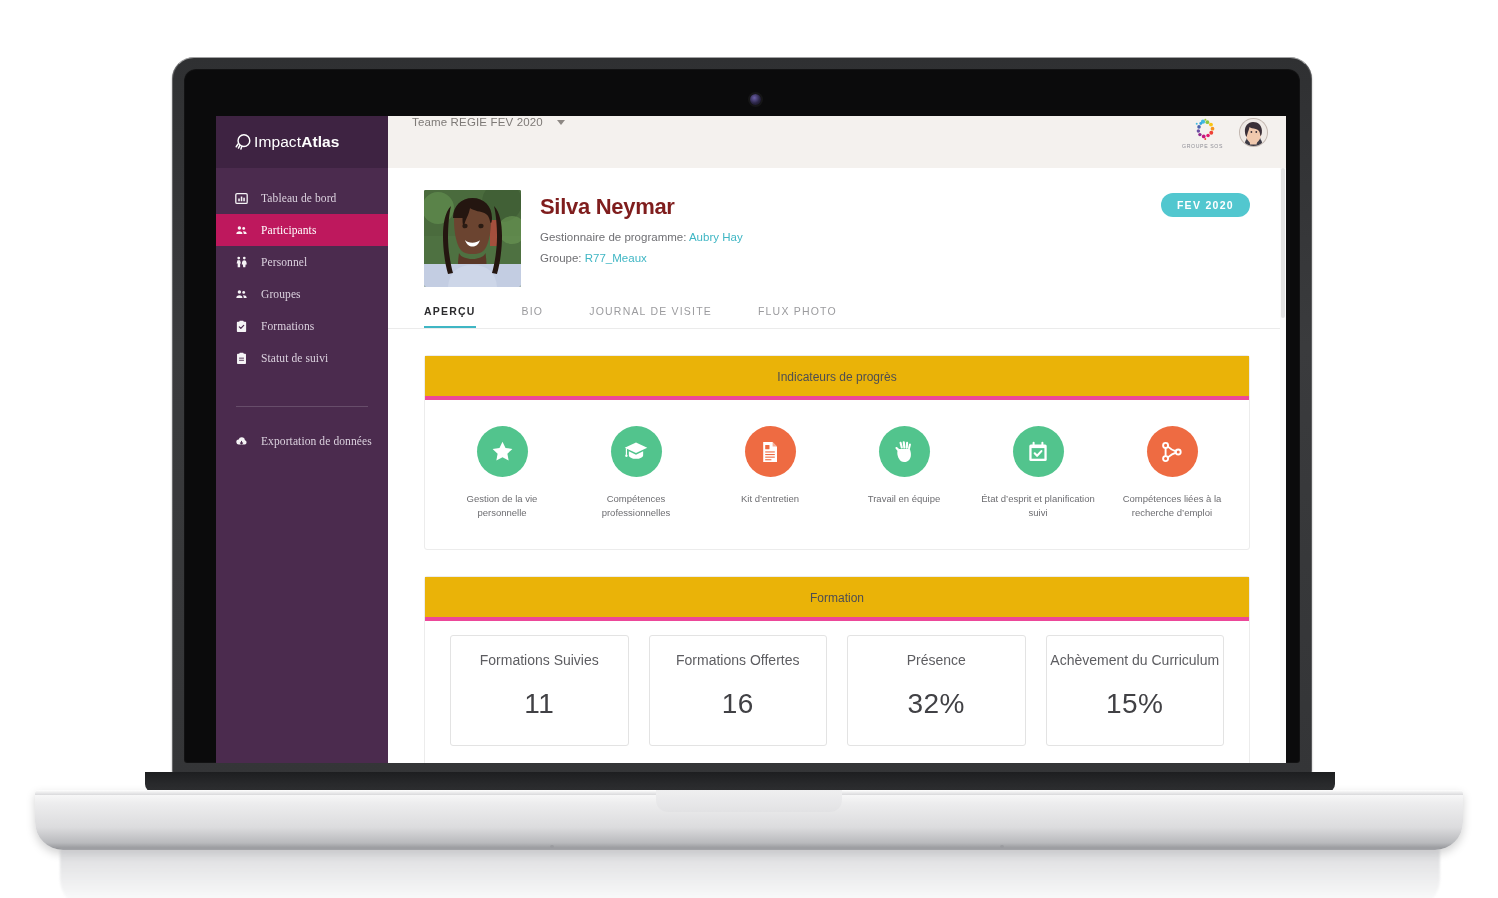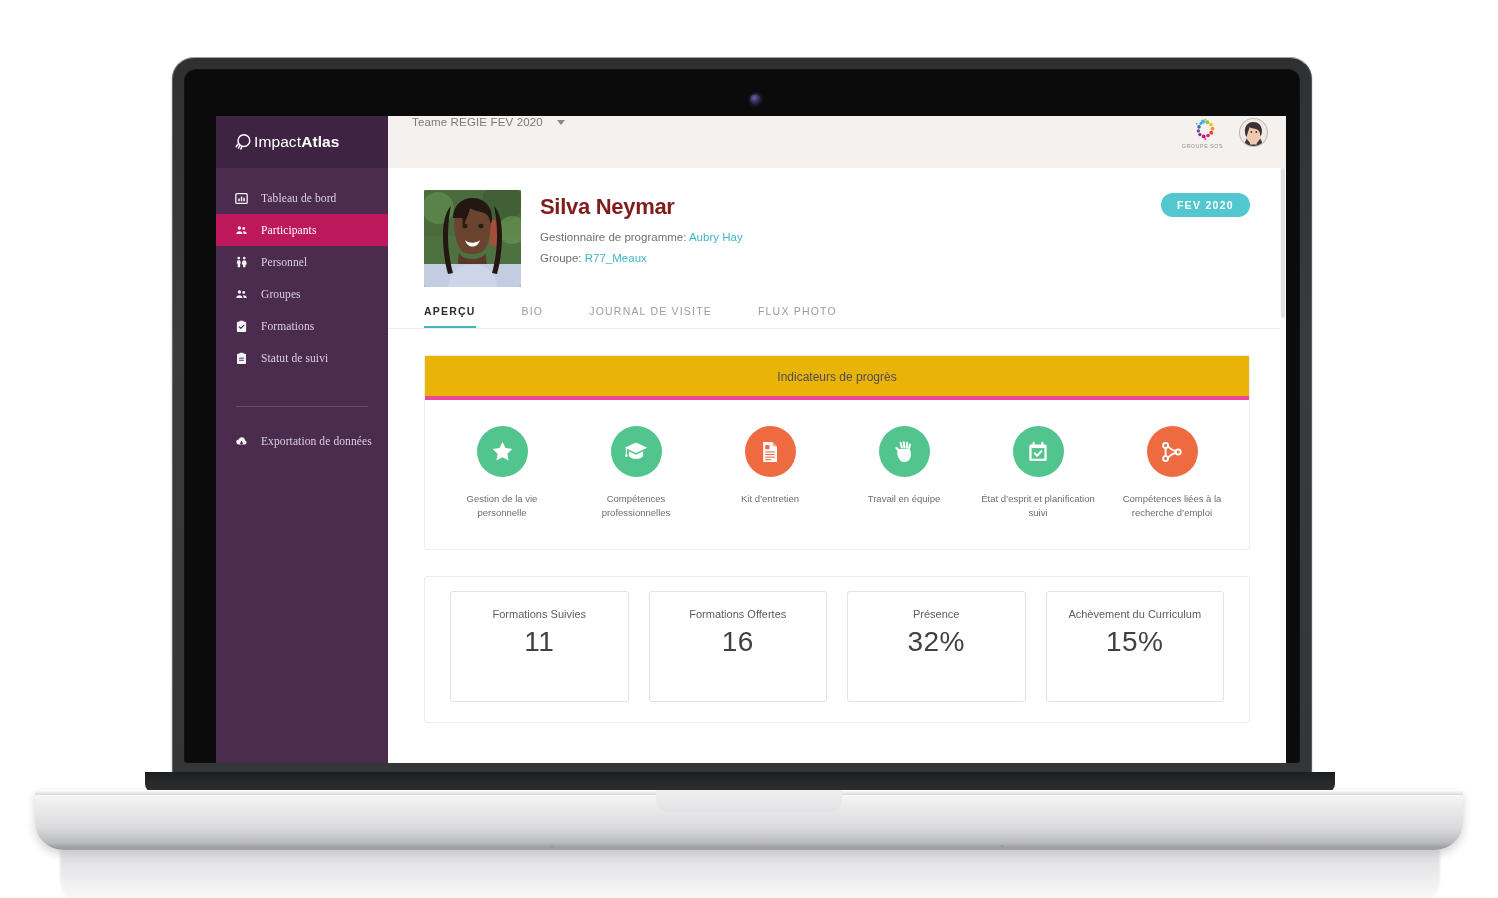--- a/index.html
+++ b/index.html
@@ -146,21 +146,21 @@
     width:51px;height:51px;border-radius:50%;display:flex;align-items:center;justify-content:center;
   }
   .kpi-circle svg{display:block;}
   .kpi-label{font-size:9.5px;line-height:1.5;color:#6d6d71;text-align:center;max-width:115px;}
 
   .stats{display:flex;gap:20px;padding:14px 25px 20px 25px;}
   .stat{
     flex:1;border:1px solid #e3e3e3;border-radius:3px;height:93px;
     display:flex;flex-direction:column;align-items:center;justify-content:flex-start;padding-top:16px;
   }
-  .stat-label{font-size:11px;color:#5d5d61;margin-bottom:6px;}
+  .stat-label{font-size:14px;color:#5d5d61;margin-bottom:20px;}
   .stat-value{font-size:28px;color:#414145;font-weight:300;letter-spacing:.5px;}
 </style>
 </head>
 <body>
 
 <div class="stage">
 
   <div class="laptop-lid">
     <div class="lid-hl"></div>
 
@@ -460,20 +460,23 @@
                           </span>
                         </div>
                         <div class="kpi-label">Compétences liées à la recherche d’emploi</div>
                       </div>
 
                     </div>
                   </div>
                 </section>
 
                 <section class="panel">
+                  <div class="panel-head">
+                    <span class="panel-title">Formation</span>
+                  </div>
                   <div class="stats">
                     <div class="stat">
                       <div class="stat-label">Formations Suivies</div>
                       <div class="stat-value">11</div>
                     </div>
                     <div class="stat">
                       <div class="stat-label">Formations Offertes</div>
                       <div class="stat-value">16</div>
                     </div>
                     <div class="stat">

